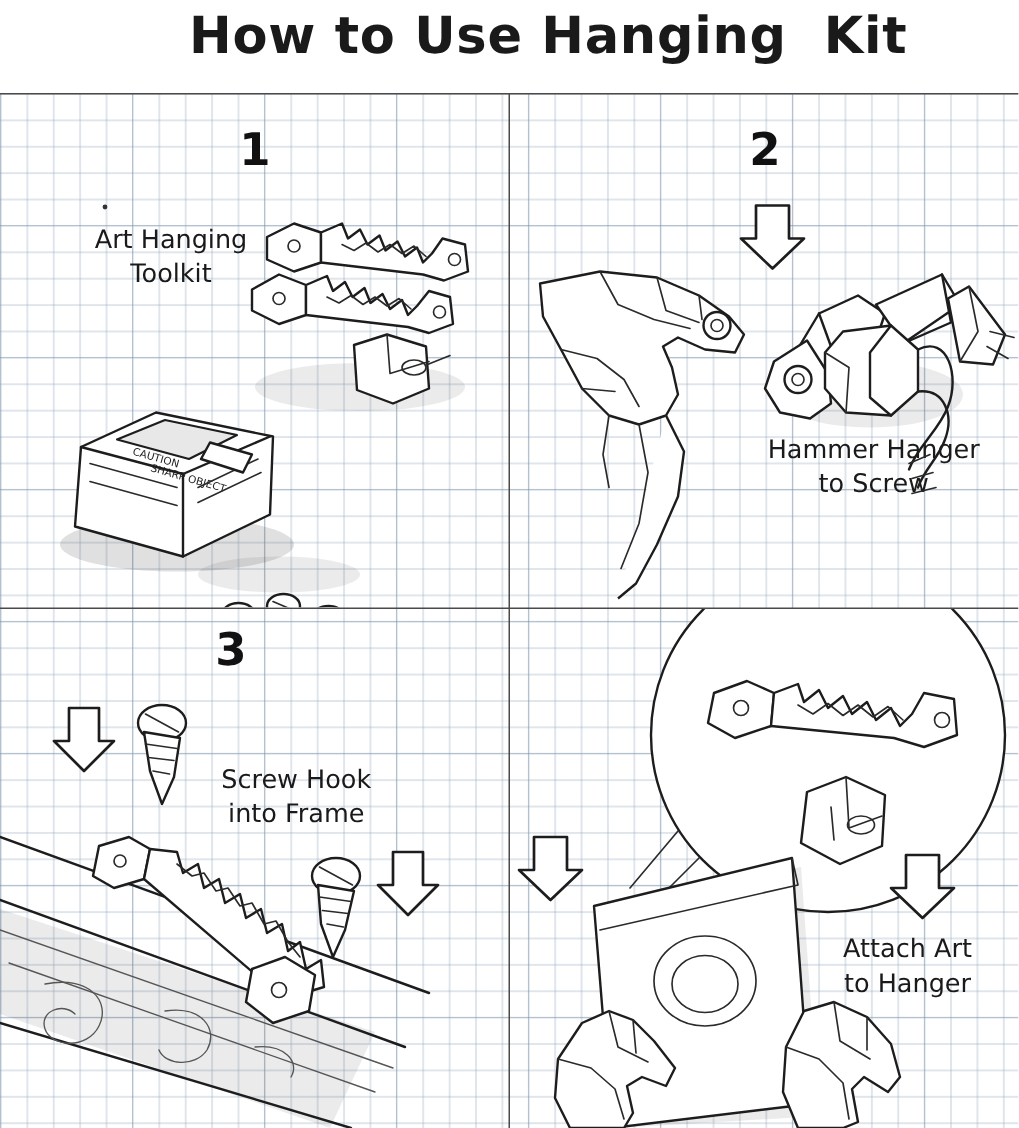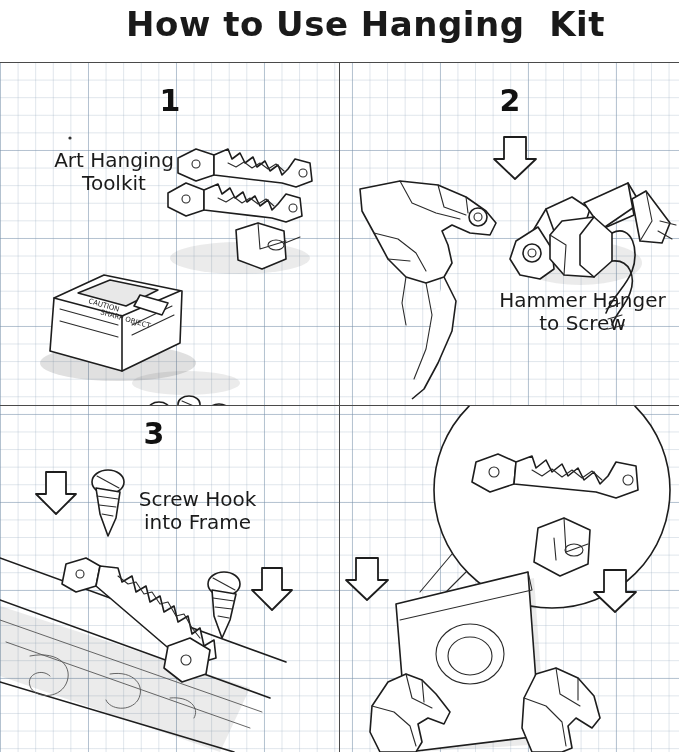--- a/index.html
+++ b/index.html
@@ -103,30 +103,30 @@
     color: #111;
     font-family: "DejaVu Sans", sans-serif;
   }
   #step-num-1 { left: 140px; top: 20px; }
   #step-num-2 { left: 140px; top: 20px; }
   #step-num-3 { left: 124px; top: 10px; }
   #step-num-4 { left: 155px; top: 10px; }
 
   .caption {
     position: absolute;
-    font-size: 20px;
+    font-size: 17px;
     line-height: 23px;
     color: #1a1a1a;
     font-family: "DejaVu Sans", sans-serif;
     white-space: pre-line;
     text-align: center;
   }
   #caption-1 { left: 44px;  top: 86px;  width: 140px; }
   #caption-2 { left: 155px; top: 226px; width: 175px; }
-  #caption-3 { left: 120px; top: 82px;  width: 155px; }
+  #caption-3 { left: 120px; top: 103px;  width: 155px; }
   #caption-4 { left: 190px; top: 216px; width: 150px; }
 
   .art { position: absolute; left: 0; top: 0; }
   svg { display: block; }
   .st { fill: none; stroke: #1d1d1d; stroke-width: 1.6; stroke-linejoin: round; stroke-linecap: round; }
   .st-thin { fill: none; stroke: #2a2a2a; stroke-width: 1.1; stroke-linejoin: round; stroke-linecap: round; }
   .st-light { fill: none; stroke: #555; stroke-width: 0.9; stroke-linecap: round; }
   .fill-w { fill: #ffffff; stroke: #1d1d1d; stroke-width: 1.6; stroke-linejoin: round; }
   .fill-gray { fill: #e8e8e8; stroke: #1d1d1d; stroke-width: 1.4; stroke-linejoin: round; }
   .shade { fill: rgba(60,60,60,0.16); stroke: none; }
@@ -310,20 +310,22 @@
         <path class="arrow" d="M46 66 L66 66 L66 88 L76 88 L56 108 L36 88 L46 88 Z"></path>
       </g>
       <g>
         <path class="arrow" d="M262 162 L282 162 L282 184 L292 184 L272 204 L252 184 L262 184 Z"></path>
       </g>
     </svg>
   </div>
 
   <div class="panel" id="panel-4">
     <div class="step-number" id="step-num-4">4</div>
+    <div class="caption" id="caption-4">Attach Art
+to Hanger</div>
 
     <svg class="art" width="339" height="346" viewBox="0 0 339 346">
 
       <g>
         <circle class="fill-w" cx="212" cy="84" r="118"></circle>
         <path class="st-thin" d="M112 148 L80 186"></path>
         <path class="st-thin" d="M126 166 L84 208"></path>
       </g>
 
       <g>

